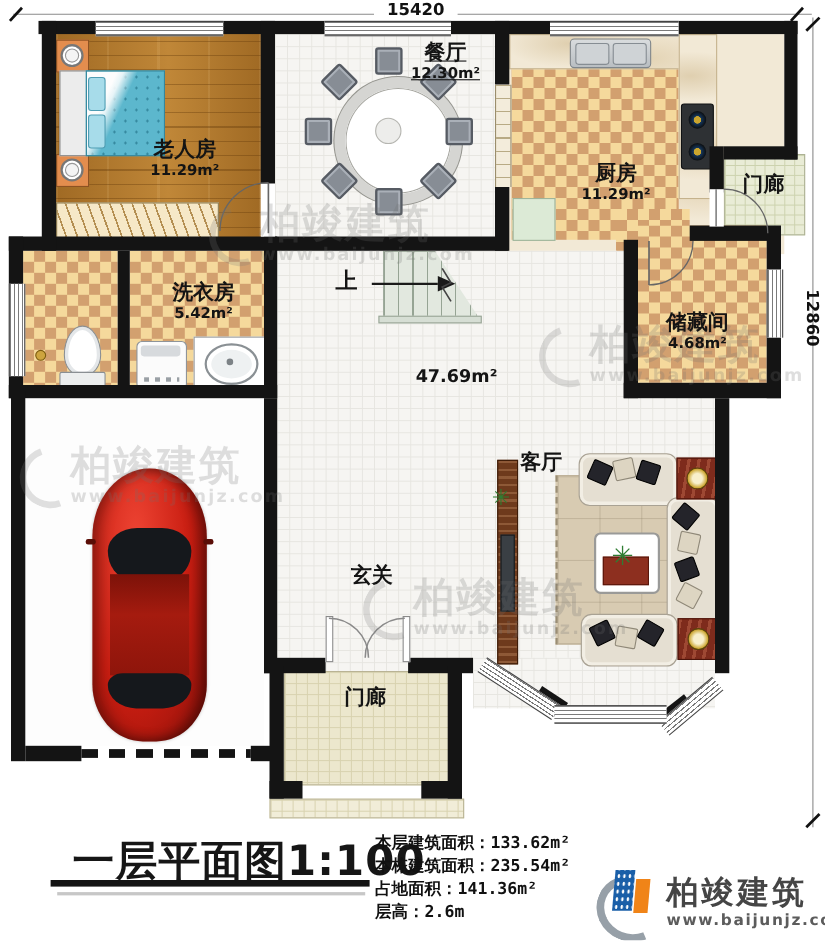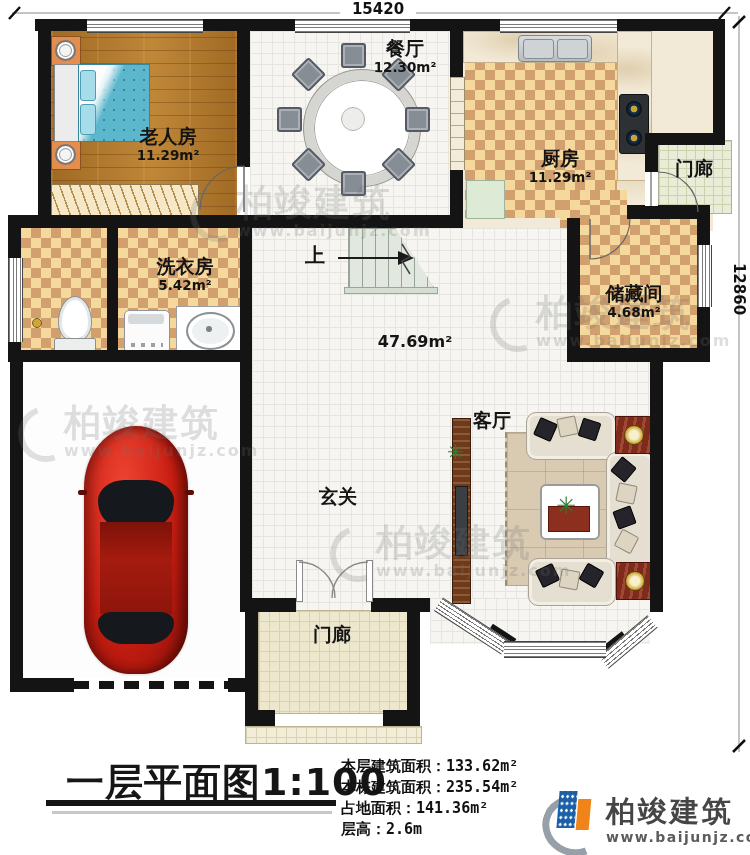--- a/index.html
+++ b/index.html
@@ -290,21 +290,21 @@
   <div class="wm" style="left:376px;top:524px;">
     <i class="swo"></i>
     <div class="t1">柏竣建筑</div>
     <div class="t2">www.baijunjz.com</div>
   </div>
 
   <div class="lbl" style="left:118px;top:126px;width:100px;">
     <div class="nm">老人房</div>
     <div class="ar">11.29m²</div>
   </div>
-  <div class="lbl" style="left:365px;top:38px;width:80px;">
+  <div class="lbl" style="left:365px;top:38px;width:80px;text-decoration:underline;">
     <div class="nm">餐厅</div>
     <div class="ar">12.30m²</div>
   </div>
   <div class="lbl" style="left:520px;top:148px;width:80px;">
     <div class="nm">厨房</div>
     <div class="ar">11.29m²</div>
   </div>
   <div class="lbl" style="left:664px;top:158px;width:60px;">
     <div class="nm">门廊</div>
   </div>
@@ -313,21 +313,21 @@
     <div class="ar">4.68m²</div>
   </div>
   <div class="lbl" style="left:140px;top:256px;width:90px;">
     <div class="nm">洗衣房</div>
     <div class="ar">5.42m²</div>
   </div>
   <div class="lbl small" style="left:370px;top:333px;width:90px;">47.69m²</div>
   <div class="lbl" style="left:462px;top:410px;width:60px;">
     <div class="nm">客厅</div>
   </div>
-  <div class="lbl" style="left:308px;top:486px;width:60px;">
+  <div class="lbl" style="left:308px;top:514px;width:60px;font-family:Liberation Mono, monospace;">
     <div class="nm">玄关</div>
   </div>
   <div class="lbl" style="left:292px;top:624px;width:80px;">
     <div class="nm">门廊</div>
   </div>
   <div class="lbl" style="left:300px;top:244px;width:30px;font-size:20px;">上</div>
 
   <div class="abs dim" style="left:340px;top:0px;width:76px;background:#fff;">15420</div>
   <div class="abs dim" style="left:704px;top:280px;width:70px;height:18px;transform:rotate(90deg);">12860</div>
 

